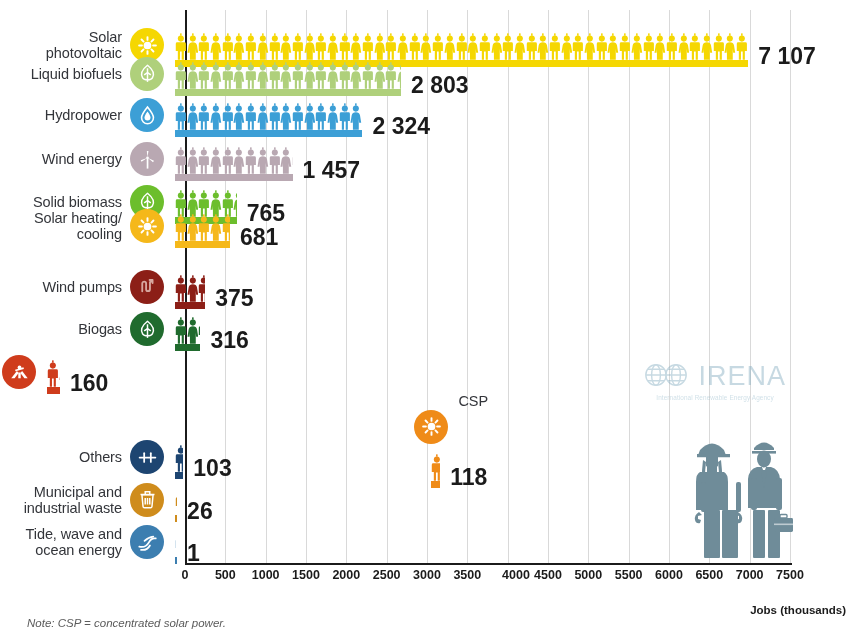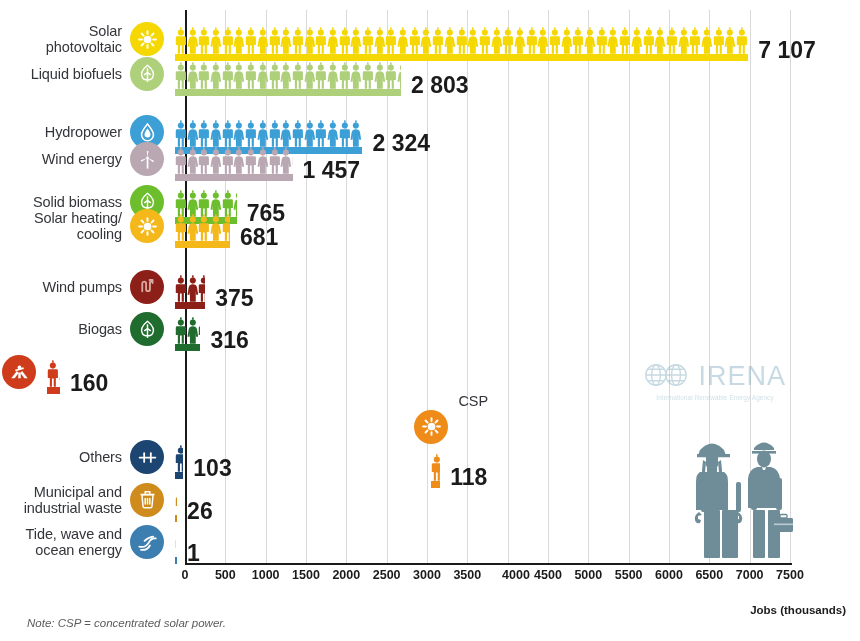--- a/index.html
+++ b/index.html
@@ -269,21 +269,21 @@
       <div class="tick-label" style="left: 628.667px;">5500</div>
       <div class="tick-label" style="left: 669px;">6000</div>
       <div class="tick-label" style="left: 709.333px;">6500</div>
       <div class="tick-label" style="left: 749.667px;">7000</div>
       <div class="tick-label" style="left: 790px;">7500</div>
     </div>
   <div id="axis-title">Jobs (thousands)</div>
   <div id="note">Note: CSP = concentrated solar power.</div>
 
   <div id="rows-container">
-      <div class="row" style="top: 18px; height: 42.6px;">
+      <div class="row" style="top: 24px; height: 42.6px;">
         <div class="row-label">
           <div>Solar</div>
           <div>photovoltaic</div>
         </div>
         <div class="row-icon" style="background: rgb(245, 215, 2);">
           <svg width="21" height="21" viewBox="0 0 24 24">
             <g fill="#ffffff">
               <circle cx="12" cy="12" r="4.4"></circle>
               <line x1="18.4" y1="12.0" x2="21.6" y2="12.0" stroke="#ffffff" stroke-width="2.2" stroke-linecap="round"></line>
               <line x1="16.5" y1="16.5" x2="18.8" y2="18.8" stroke="#ffffff" stroke-width="2.2" stroke-linecap="round"></line>
@@ -732,21 +732,21 @@
       <rect x="5.2" y="0" width="1.6" height="2.4"></rect>
       <circle cx="6" cy="5.4" r="3.1"></circle>
       <path d="M6 9.2 q-3.6 0 -4.3 3.4 L0.5 20 h2.1 l0.4 -4.2 v11.2 h6 V15.8 l0.4 4.2 h2.1 L10.3 12.6 Q9.6 9.2 6 9.2z"></path>
       </g>
               </svg></div>
             <div class="base-bar" style="width: 226.109px; background: rgb(175, 208, 123);"></div>
             <div class="value-label" style="left: 236.109px;">2 803</div>
           </div>
         </div>
       </div>
-      <div class="row" style="top: 111px; height: 42.6px;">
+      <div class="row" style="top: 94px; height: 42.6px;">
         <div class="row-label">
           <div>Hydropower</div>
         </div>
         <div class="row-icon" style="background: rgb(60, 159, 214);">
           <svg width="21" height="21" viewBox="0 0 24 24">
             <path d="M12 2.4 C7 8.6 5.2 11.8 5.2 14.6 A6.8 6.8 0 0 0 18.8 14.6 C18.8 11.8 17 8.6 12 2.4Z" fill="none" stroke="#ffffff" stroke-width="1.8"></path>
         <path d="M12 7.4 C9.4 11 8.6 12.6 8.6 14.3 A3.4 3.4 0 0 0 15.4 14.3 C15.4 12.6 14.6 11 12 7.4Z" fill="#ffffff"></path>
           </svg>
         </div>
         <div class="bar-area">

